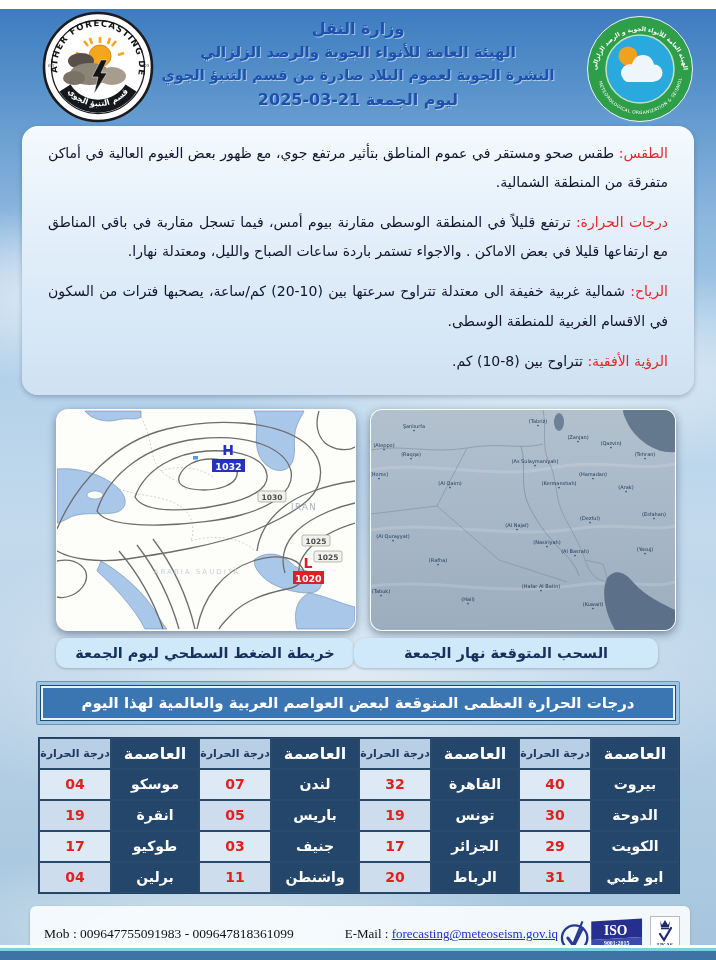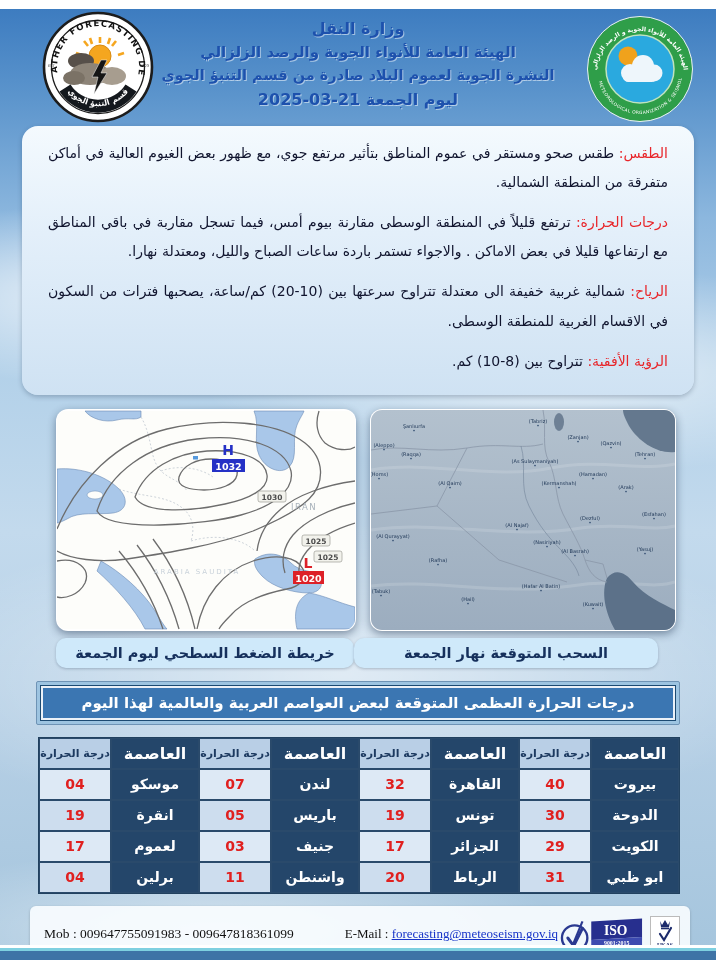--- a/index.html
+++ b/index.html
@@ -362,21 +362,21 @@
       <div class="cell dark">باريس</div>
       <div class="cell num shade">05</div>
       <div class="cell dark">انقرة</div>
       <div class="cell num shade">19</div>
       <div class="cell dark">الكويت</div>
       <div class="cell num">29</div>
       <div class="cell dark">الجزائر</div>
       <div class="cell num">17</div>
       <div class="cell dark">جنيف</div>
       <div class="cell num">03</div>
-      <div class="cell dark">لعموم</div>
+      <div class="cell dark">طوكيو</div>
       <div class="cell num">17</div>
       <div class="cell dark">ابو ظبي</div>
       <div class="cell num shade">31</div>
       <div class="cell dark">الرباط</div>
       <div class="cell num shade">20</div>
       <div class="cell dark">واشنطن</div>
       <div class="cell num shade">11</div>
       <div class="cell dark">برلين</div>
       <div class="cell num shade">04</div>
     </div>

